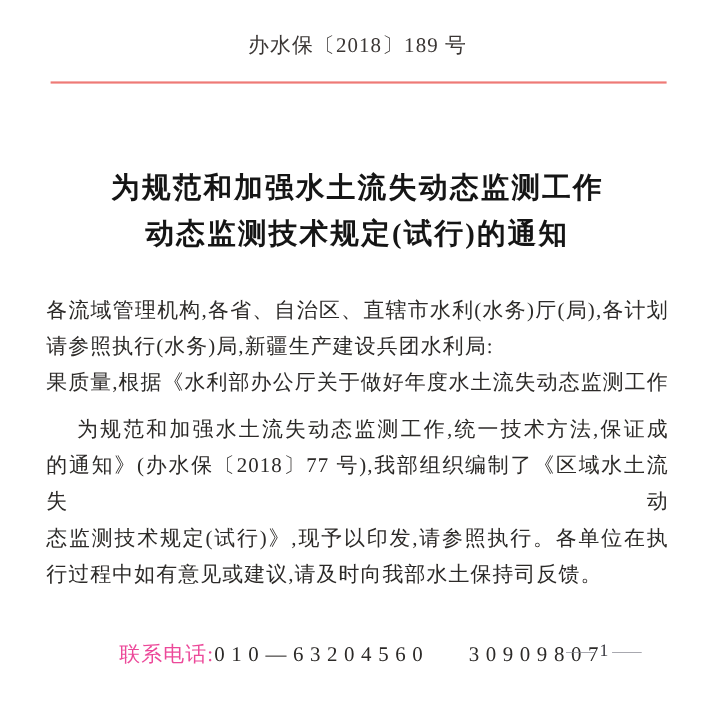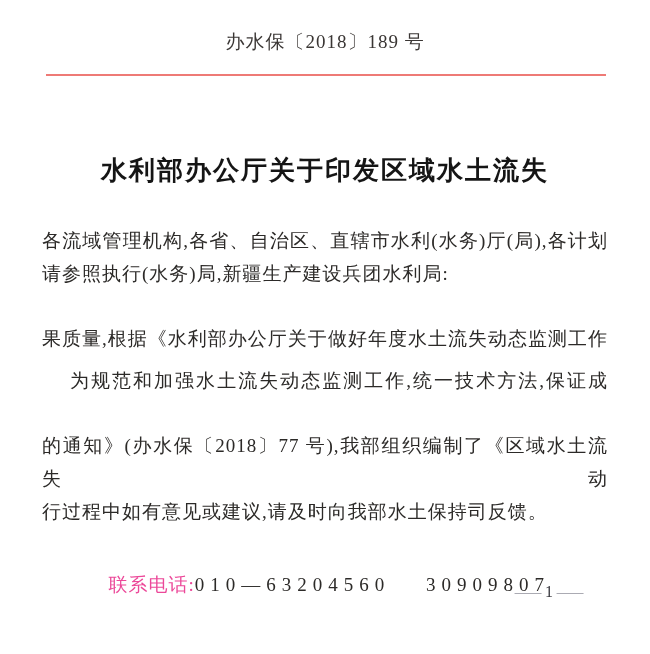--- a/index.html
+++ b/index.html
@@ -45,21 +45,20 @@
     color: #2c2a28;
   }
   .bline {
     line-height: 33px;
     letter-spacing: 1px;
     white-space: pre-wrap;
   }
   .just {
     text-align: justify;
     text-align-last: justify;
-    margin-top: 32px;
   }
   .p-start { margin-top: 9px; }
   .indent { text-indent: 28px; }
   .contact-row {
     line-height: 33px;
     padding-left: 38px;
     white-space: pre-wrap;
   }
   .contact-row.first { margin-top: 7px; }
   .contact-label { letter-spacing: 1px; color: #ec4899; }
@@ -86,30 +85,32 @@
 </head>
 <body>
 
 <div class="page">
 
   <div class="doc-number">办水保〔2018〕189 号</div>
 
   <div class="red-line"></div>
 
   <div class="title-block">
-    <div class="title-line">水利部办公厅关于印发区域水土流失</div>
+    <div class="title-line">为规范和加强水土流失动态监测工作</div>
+    <div class="title-line">动态监测技术规定(试行)的通知</div>
   </div>
 
   <div class="body-block">
     <div class="bline just">各流域管理机构,各省、自治区、直辖市水利(水务)厅(局),各计划</div>
     <div class="bline">请参照执行(水务)局,新疆生产建设兵团水利局:</div>
 
     <div class="bline just">果质量,根据《水利部办公厅关于做好年度水土流失动态监测工作</div>
     <div class="bline just p-start indent">为规范和加强水土流失动态监测工作,统一技术方法,保证成</div>
     <div class="bline just">的通知》(办水保〔2018〕77 号),我部组织编制了《区域水土流失动</div>
+    <div class="bline just">态监测技术规定(试行)》,现予以印发,请参照执行。各单位在执</div>
     <div class="bline">行过程中如有意见或建议,请及时向我部水土保持司反馈。</div>
 
     <div class="contact-row first">
       <span class="contact-label">联系电话:</span><span class="contact-value phone">010—63204560　 30909807</span>
     </div>
     <div class="contact-row">
       
     </div>
   </div>
 

